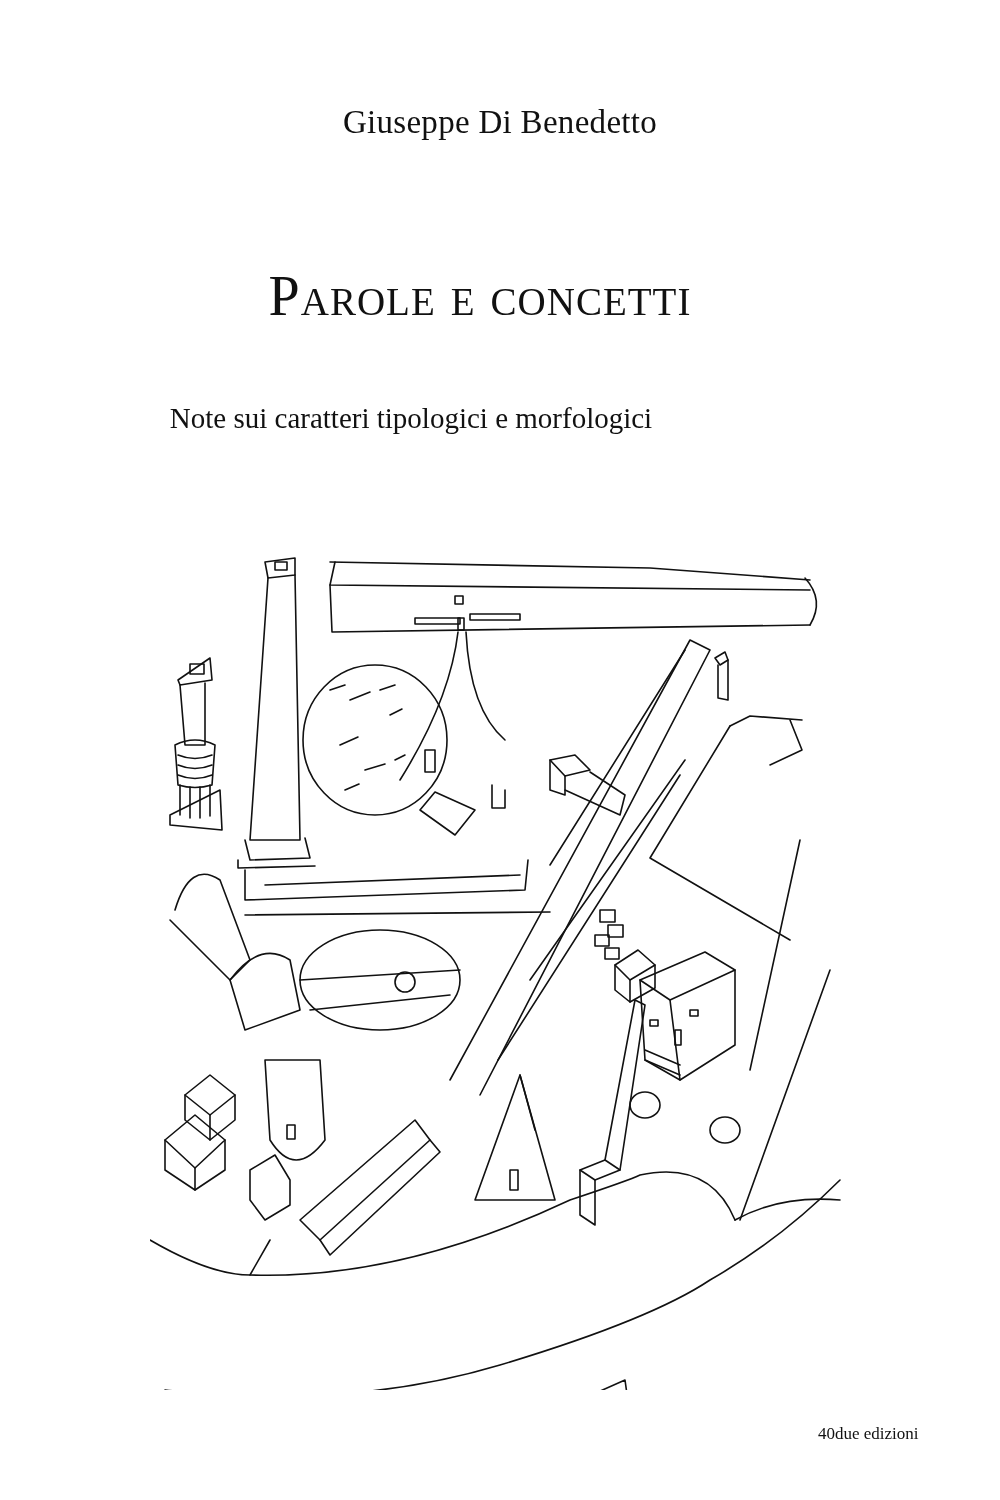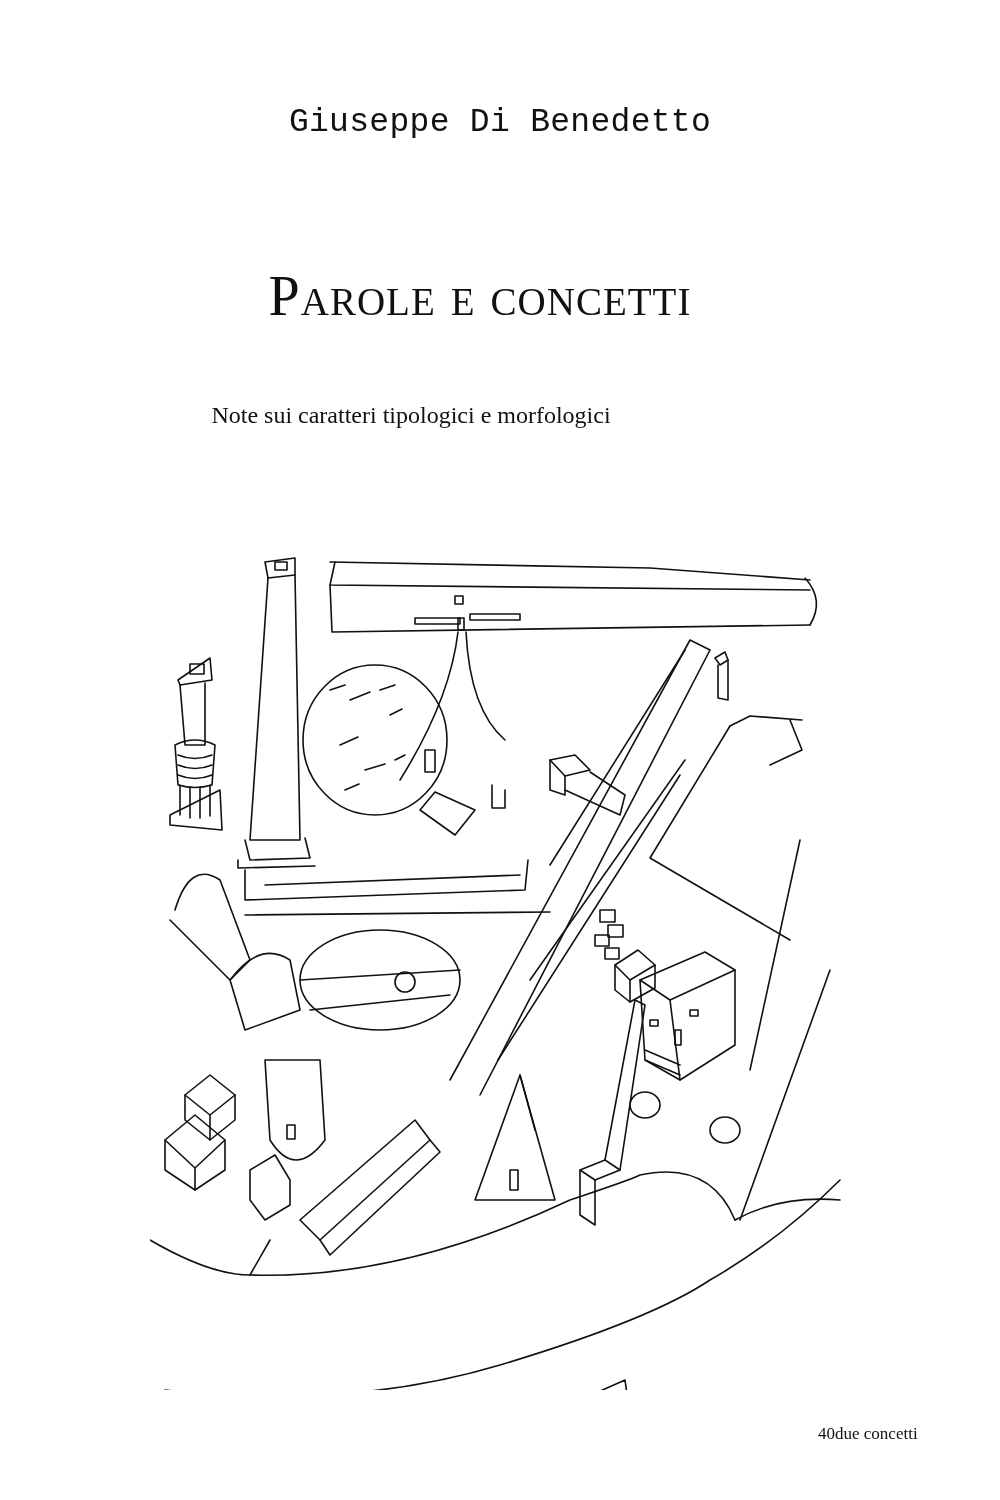--- a/index.html
+++ b/index.html
@@ -1,25 +1,25 @@
 <!DOCTYPE html>
 <html><head>
 <meta charset="utf-8">
 <style>
   html, body { margin: 0; padding: 0; background: #ffffff; }
   body { width: 1000px; height: 1500px; position: relative; overflow: hidden;
          font-family: "DejaVu Serif", "Liberation Serif", serif; color: #111; }
   .author { position: absolute; top: 104px; left: 0; width: 1000px; text-align: center;
-            font-family: Liberation Mono, monospace; font-size: 33px; letter-spacing: 0.3px; }
+            font-family: Liberation Serif, serif; font-size: 33px; letter-spacing: 0.3px; }
   .title { position: absolute; top: 262px; left: 0; width: 960px; text-align: center;
            font-family: "Liberation Serif", serif; font-size: 56px; line-height: 68px;
            font-variant: small-caps; letter-spacing: 1px; }
   .title .line { display: block; }
   .subtitle { position: absolute; top: 402px; left: 0; width: 822px; text-align: center;
-              font-family: "Liberation Serif", serif; font-size: 24px; }
+              font-family: "Liberation Serif", serif; font-size: 29px; }
   .publisher { position: absolute; top: 1424px; left: 818px; font-family: "Liberation Serif", serif;
                font-size: 17px; }
   .drawing { position: absolute; left: 150px; top: 540px; width: 700px; height: 850px; }
   .drawing svg { width: 100%; height: 100%; }
   .drawing path, .drawing line, .drawing rect, .drawing ellipse, .drawing polygon, .drawing polyline, .drawing circle {
     fill: none; stroke: #111; stroke-width: 1.6; stroke-linecap: round; stroke-linejoin: round; }
 </style>
 </head>
 <body>
 
@@ -142,13 +142,13 @@
     <path d="M590 680 L680 430"></path>
 
     <path d="M15 850 Q200 870 350 825 Q500 780 560 740 Q630 700 690 640"></path>
 
     <path d="M430 860 L475 840 L482 890 L435 900 Z"></path>
     <path d="M435 870 L475 855"></path>
     <rect x="453" y="885" width="6" height="8"></rect>
   </svg>
 </div>
 
-<div class="publisher">40due concetti</div>
+<div class="publisher">40due edizioni</div>
 
 </body></html>

